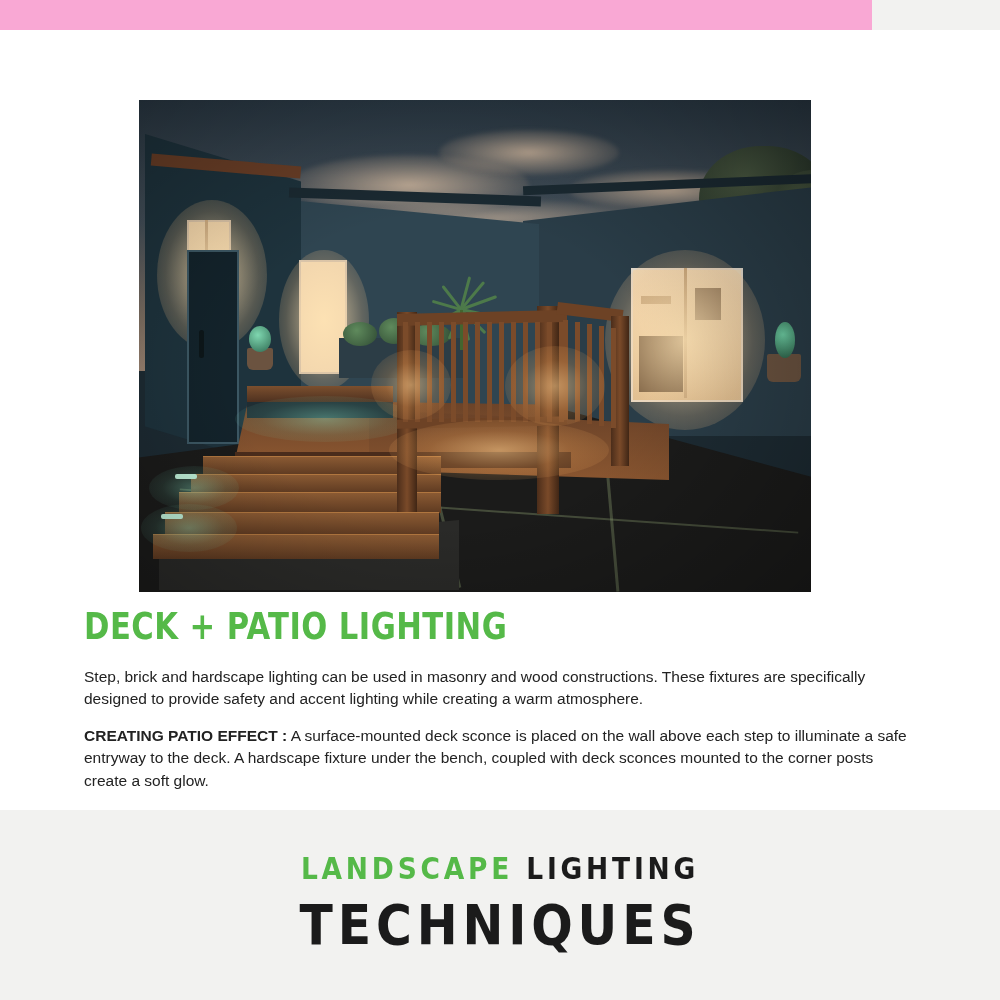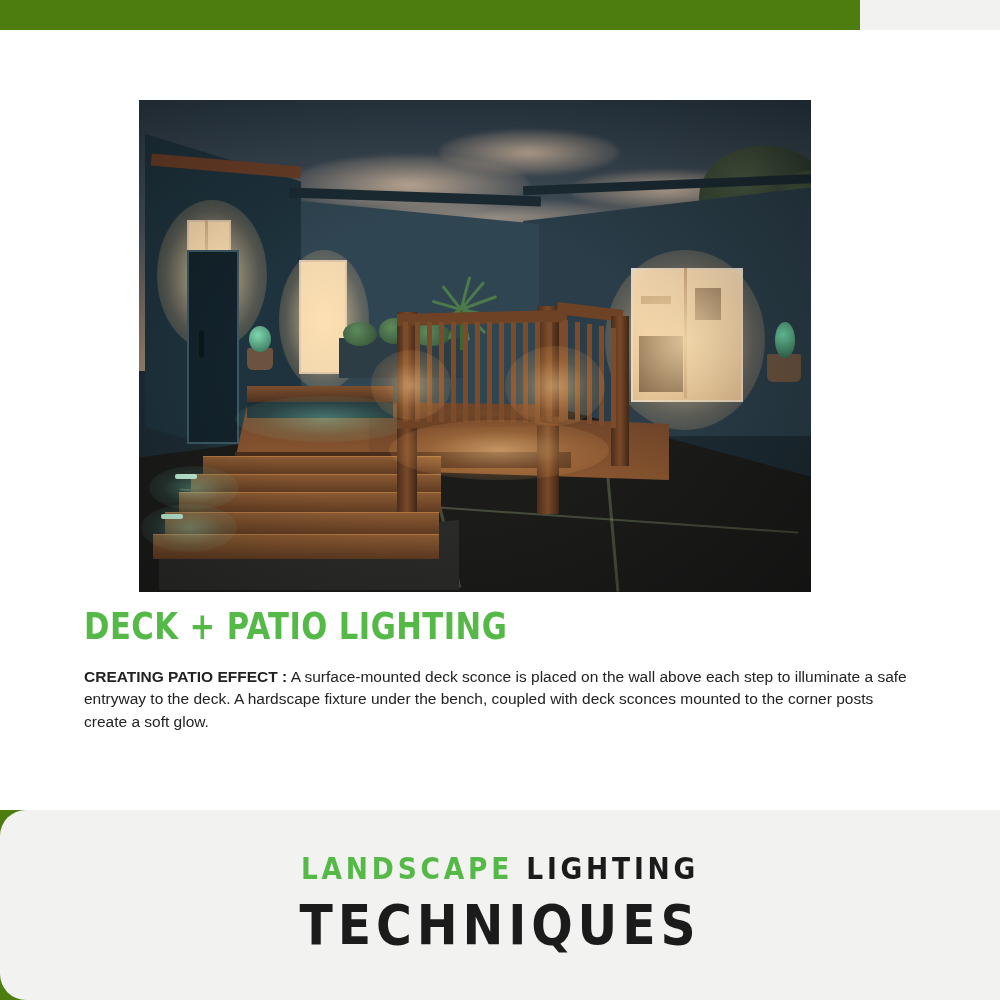--- a/index.html
+++ b/index.html
@@ -10,21 +10,22 @@
   body {
     width: 1000px;
     height: 1000px;
     font-family: "Liberation Sans", sans-serif;
     overflow: hidden;
   }
   .page {
     position: relative;
     width: 860px;
     height: 1000px;
-    background: #4d7c0f;
+    background: #f9a8d4;
+    padding-left: 12px;
   }
   
   .card {
     position: absolute;
     left: 0;
     top: 30px;
     width: 1000px;
     height: 780px;
     background: #ffffff;
   }
@@ -227,21 +228,20 @@
   }
 
   
   .footer {
     position: absolute;
     left: 0;
     top: 810px;
     width: 1000px;
     height: 190px;
     background: #f2f2f0;
-    border-radius: 26px;
   }
   .footer-line1 {
     position: absolute;
     top: 40px;
     width: 100%;
     text-align: center;
     font-family: "DejaVu Sans Condensed", "Liberation Sans Narrow", "Liberation Sans", sans-serif;
     font-size: 31px;
     font-weight: bold;
     letter-spacing: 4px;
@@ -404,20 +404,23 @@
           <div class="glow glow-warm" style="left:250px; top:320px; width:220px; height:60px;"></div>
 
           <div style="position:absolute; inset:0; background:radial-gradient(ellipse at 45% 55%, rgba(0,0,0,0) 40%, rgba(0,0,0,0.35) 100%);"></div>
         </div>
       </div>
     </div>
 
     <div class="text-block">
       <h1 class="headline">DECK + PATIO LIGHTING</h1>
 
+      <p class="body-para">
+        <span>Step, brick and hardscape lighting can be used in masonry and wood constructions. These fixtures are specifically designed to provide safety and accent lighting while creating a warm atmosphere.</span>
+      </p>
 
       <p class="body-para">
         <span class="lead">CREATING PATIO EFFECT :</span><span> A surface-mounted deck sconce is placed on the wall above each step to illuminate a safe entryway to the deck. A hardscape fixture under the bench, coupled with deck sconces mounted to the corner posts create a soft glow.</span>
       </p>
     </div>
   </div>
 
   <div class="footer">
     <div class="footer-line1">
       <span class="green">LANDSCAPE</span>

